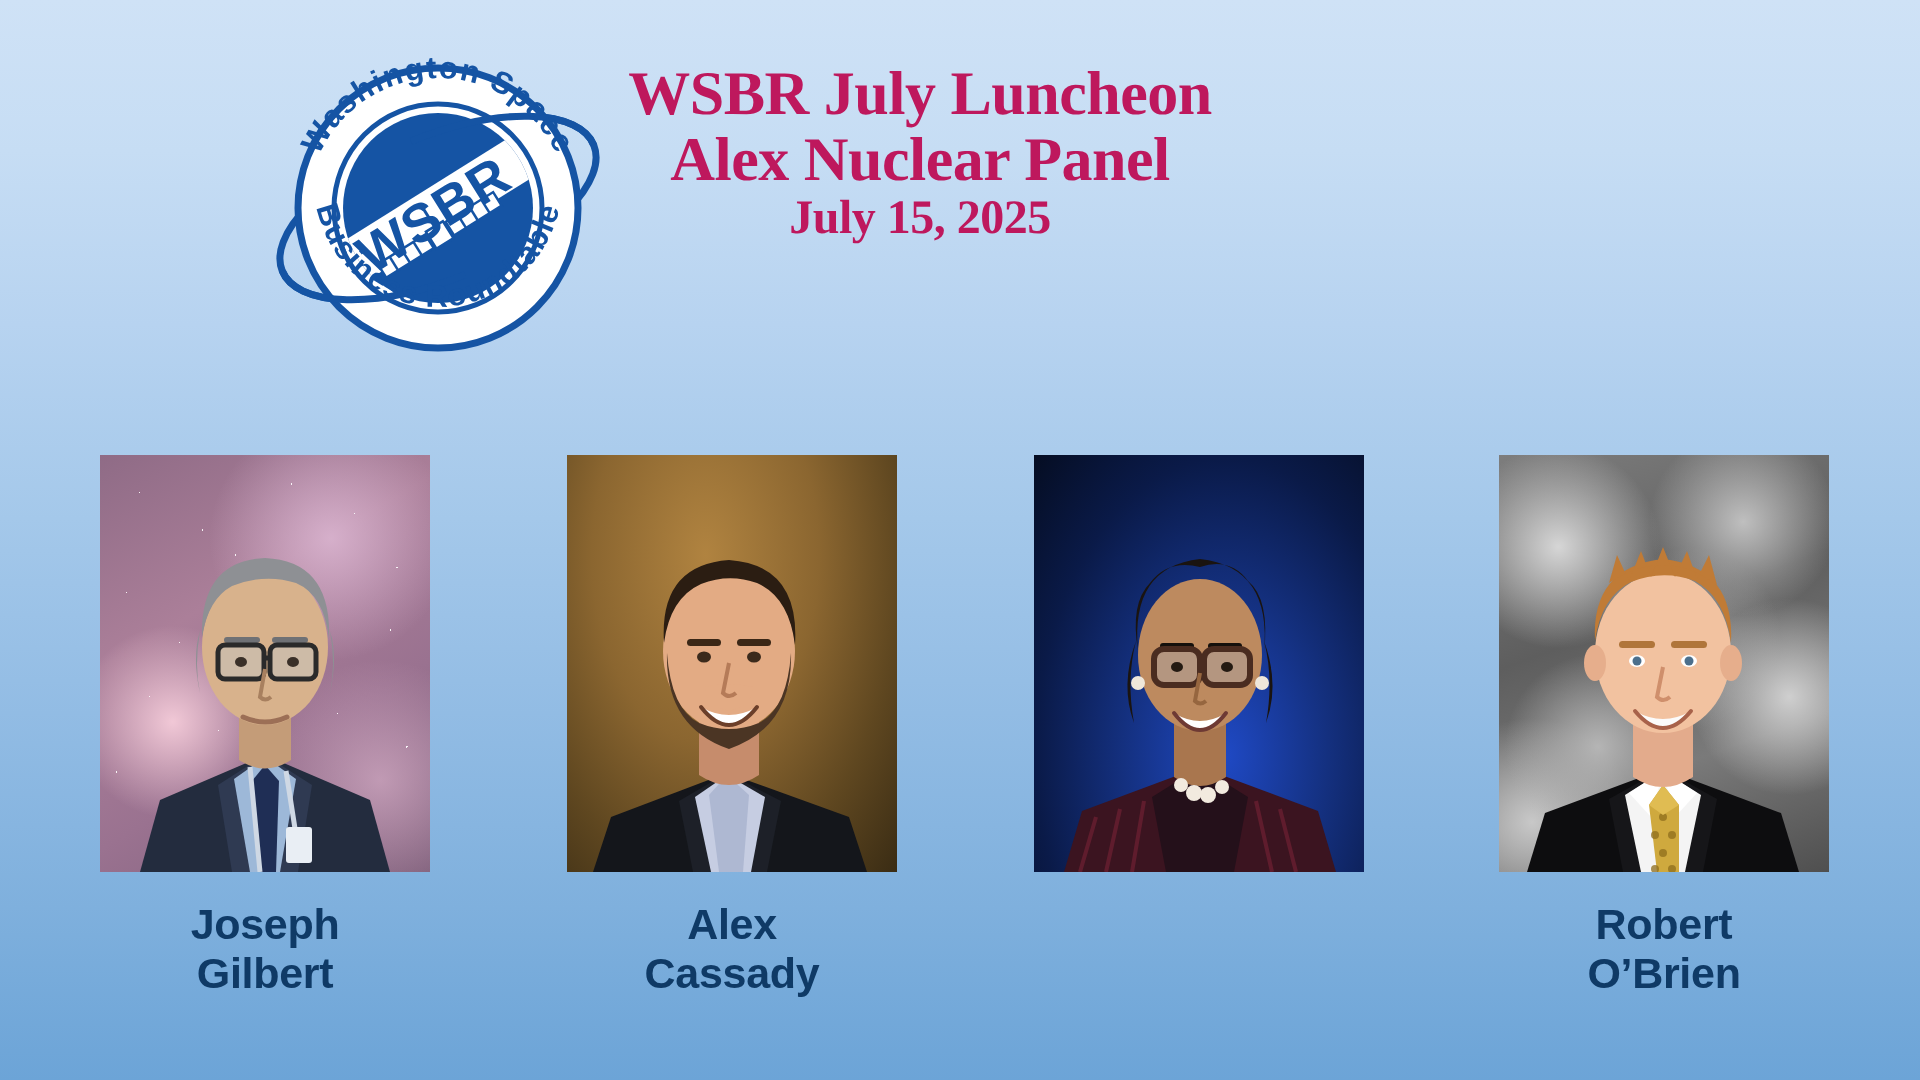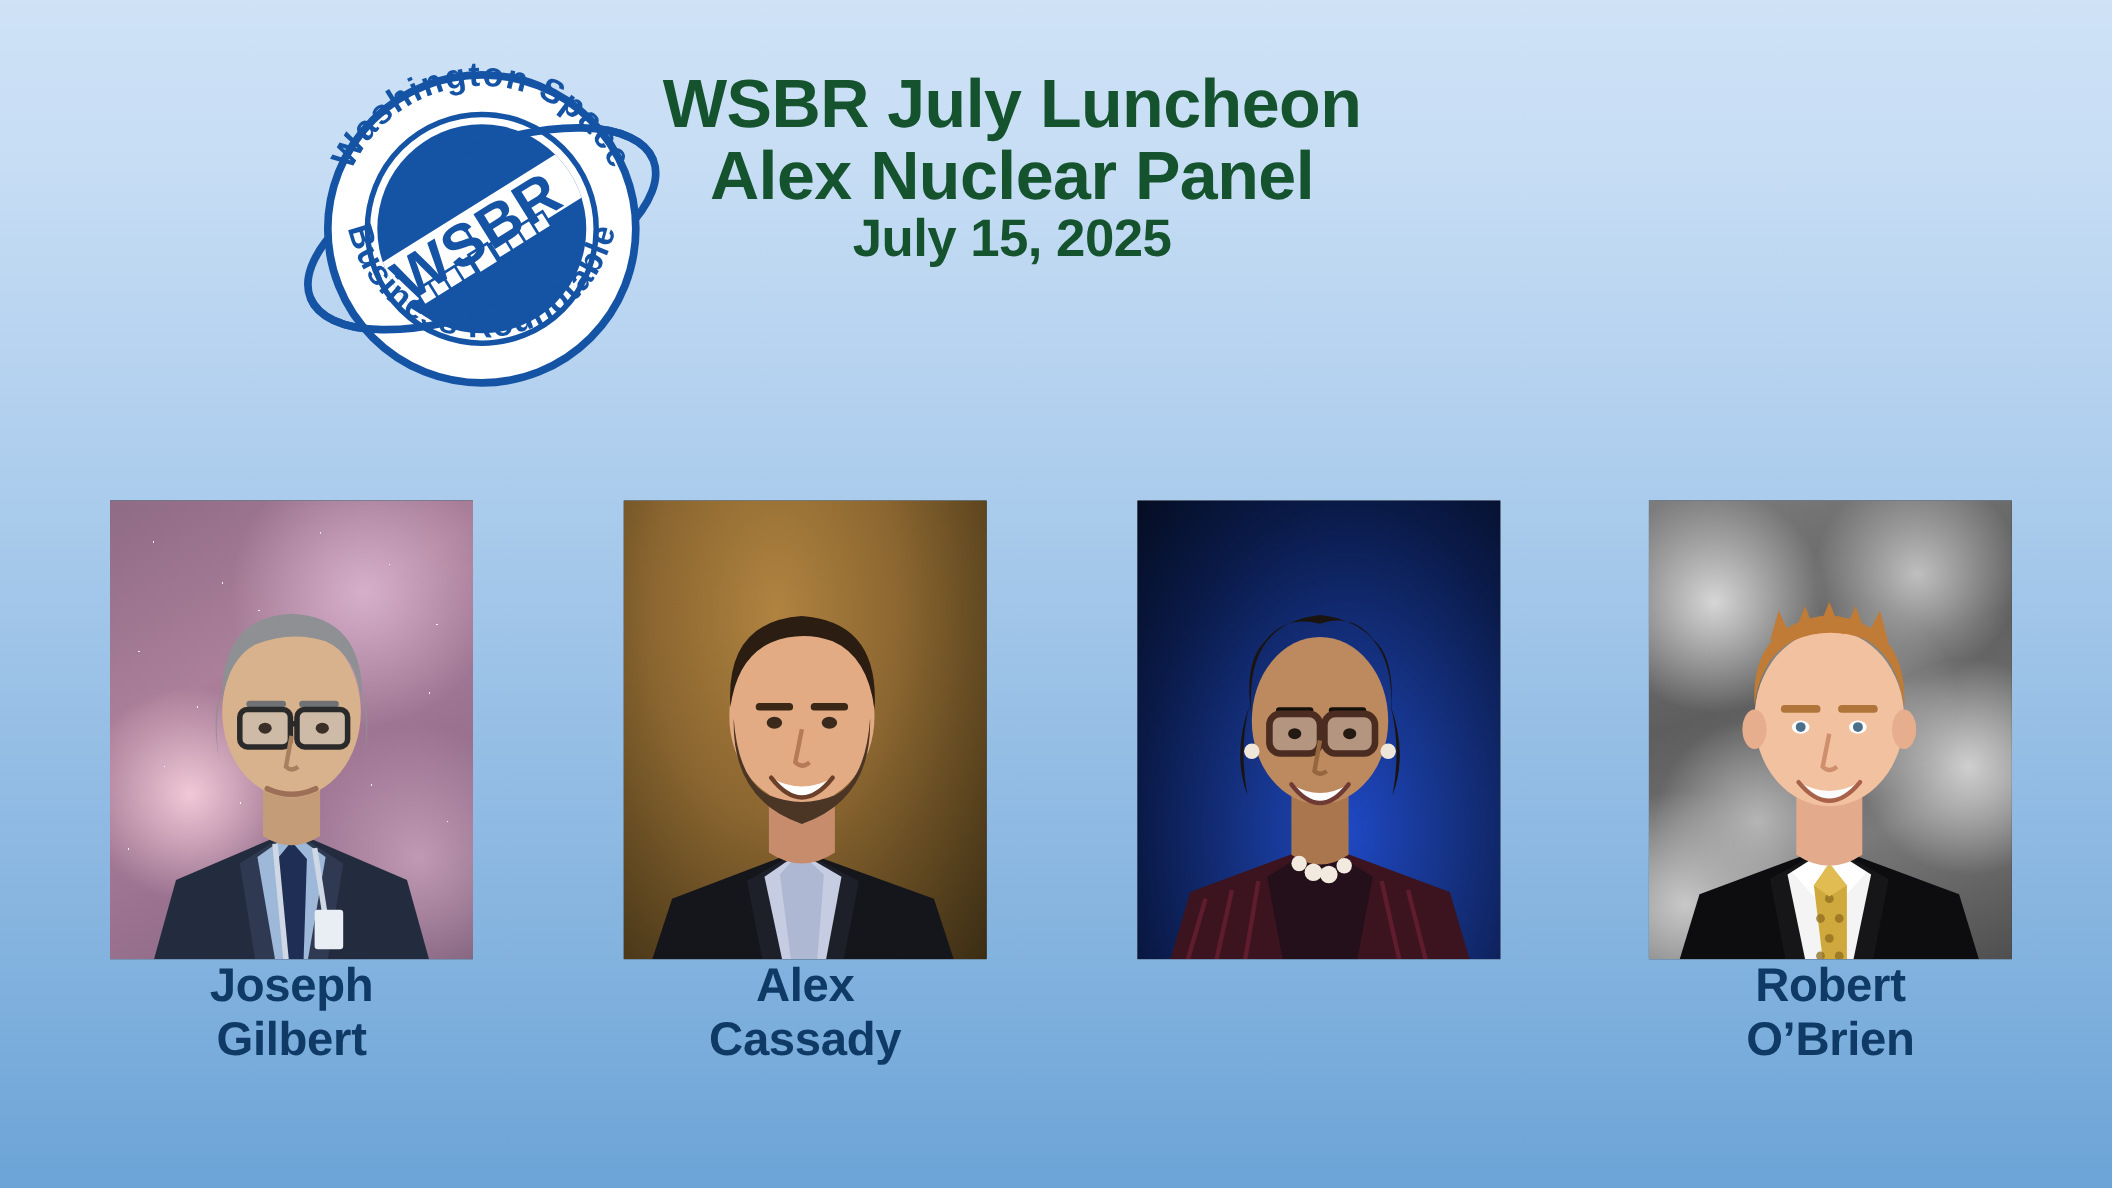--- a/index.html
+++ b/index.html
@@ -44,24 +44,25 @@
     height: 340px;
   }
   #logo-wrap svg { display: block; width: 352px; height: 340px; }
 
   #title-block {
     position: absolute;
     left: 560px;
     top: 62px;
     width: 720px;
     text-align: center;
-    color: #14532d;
+    color: #be185d;
     font-weight: 700;
     line-height: 1.06;
     letter-spacing: -0.5px;
+    font-family: Liberation Serif, serif;
   }
   .title-line {
     font-size: 62px;
     white-space: nowrap;
     display: block;
     text-rendering: geometricPrecision;
   }
   .title-line.l3 { font-size: 48px; }
 
   
@@ -144,20 +145,21 @@
       radial-gradient(circle at 74% 16%, #bfbfbf 0%, rgba(191,191,191,0) 22%),
       radial-gradient(circle at 88% 58%, #cfcfcf 0%, rgba(207,207,207,0) 26%),
       radial-gradient(circle at 30% 70%, #b5b5b5 0%, rgba(181,181,181,0) 25%),
       radial-gradient(circle at 58% 44%, #9a9a9a 0%, rgba(154,154,154,0) 30%),
       radial-gradient(circle at 10% 88%, #c8c8c8 0%, rgba(200,200,200,0) 22%),
       linear-gradient(160deg, #7d7d7d 0%, #5e5e5e 40%, #7a7a7a 70%, #4f4f4f 100%);
   }
 
   
   .name {
+    margin-top: 28px;
     color: #0f3a66;
     font-weight: 700;
     font-size: 43px;
     line-height: 1.15;
     letter-spacing: -0.3px;
   }
   .name span { display: block; }
 </style>
 </head>
 <body>

